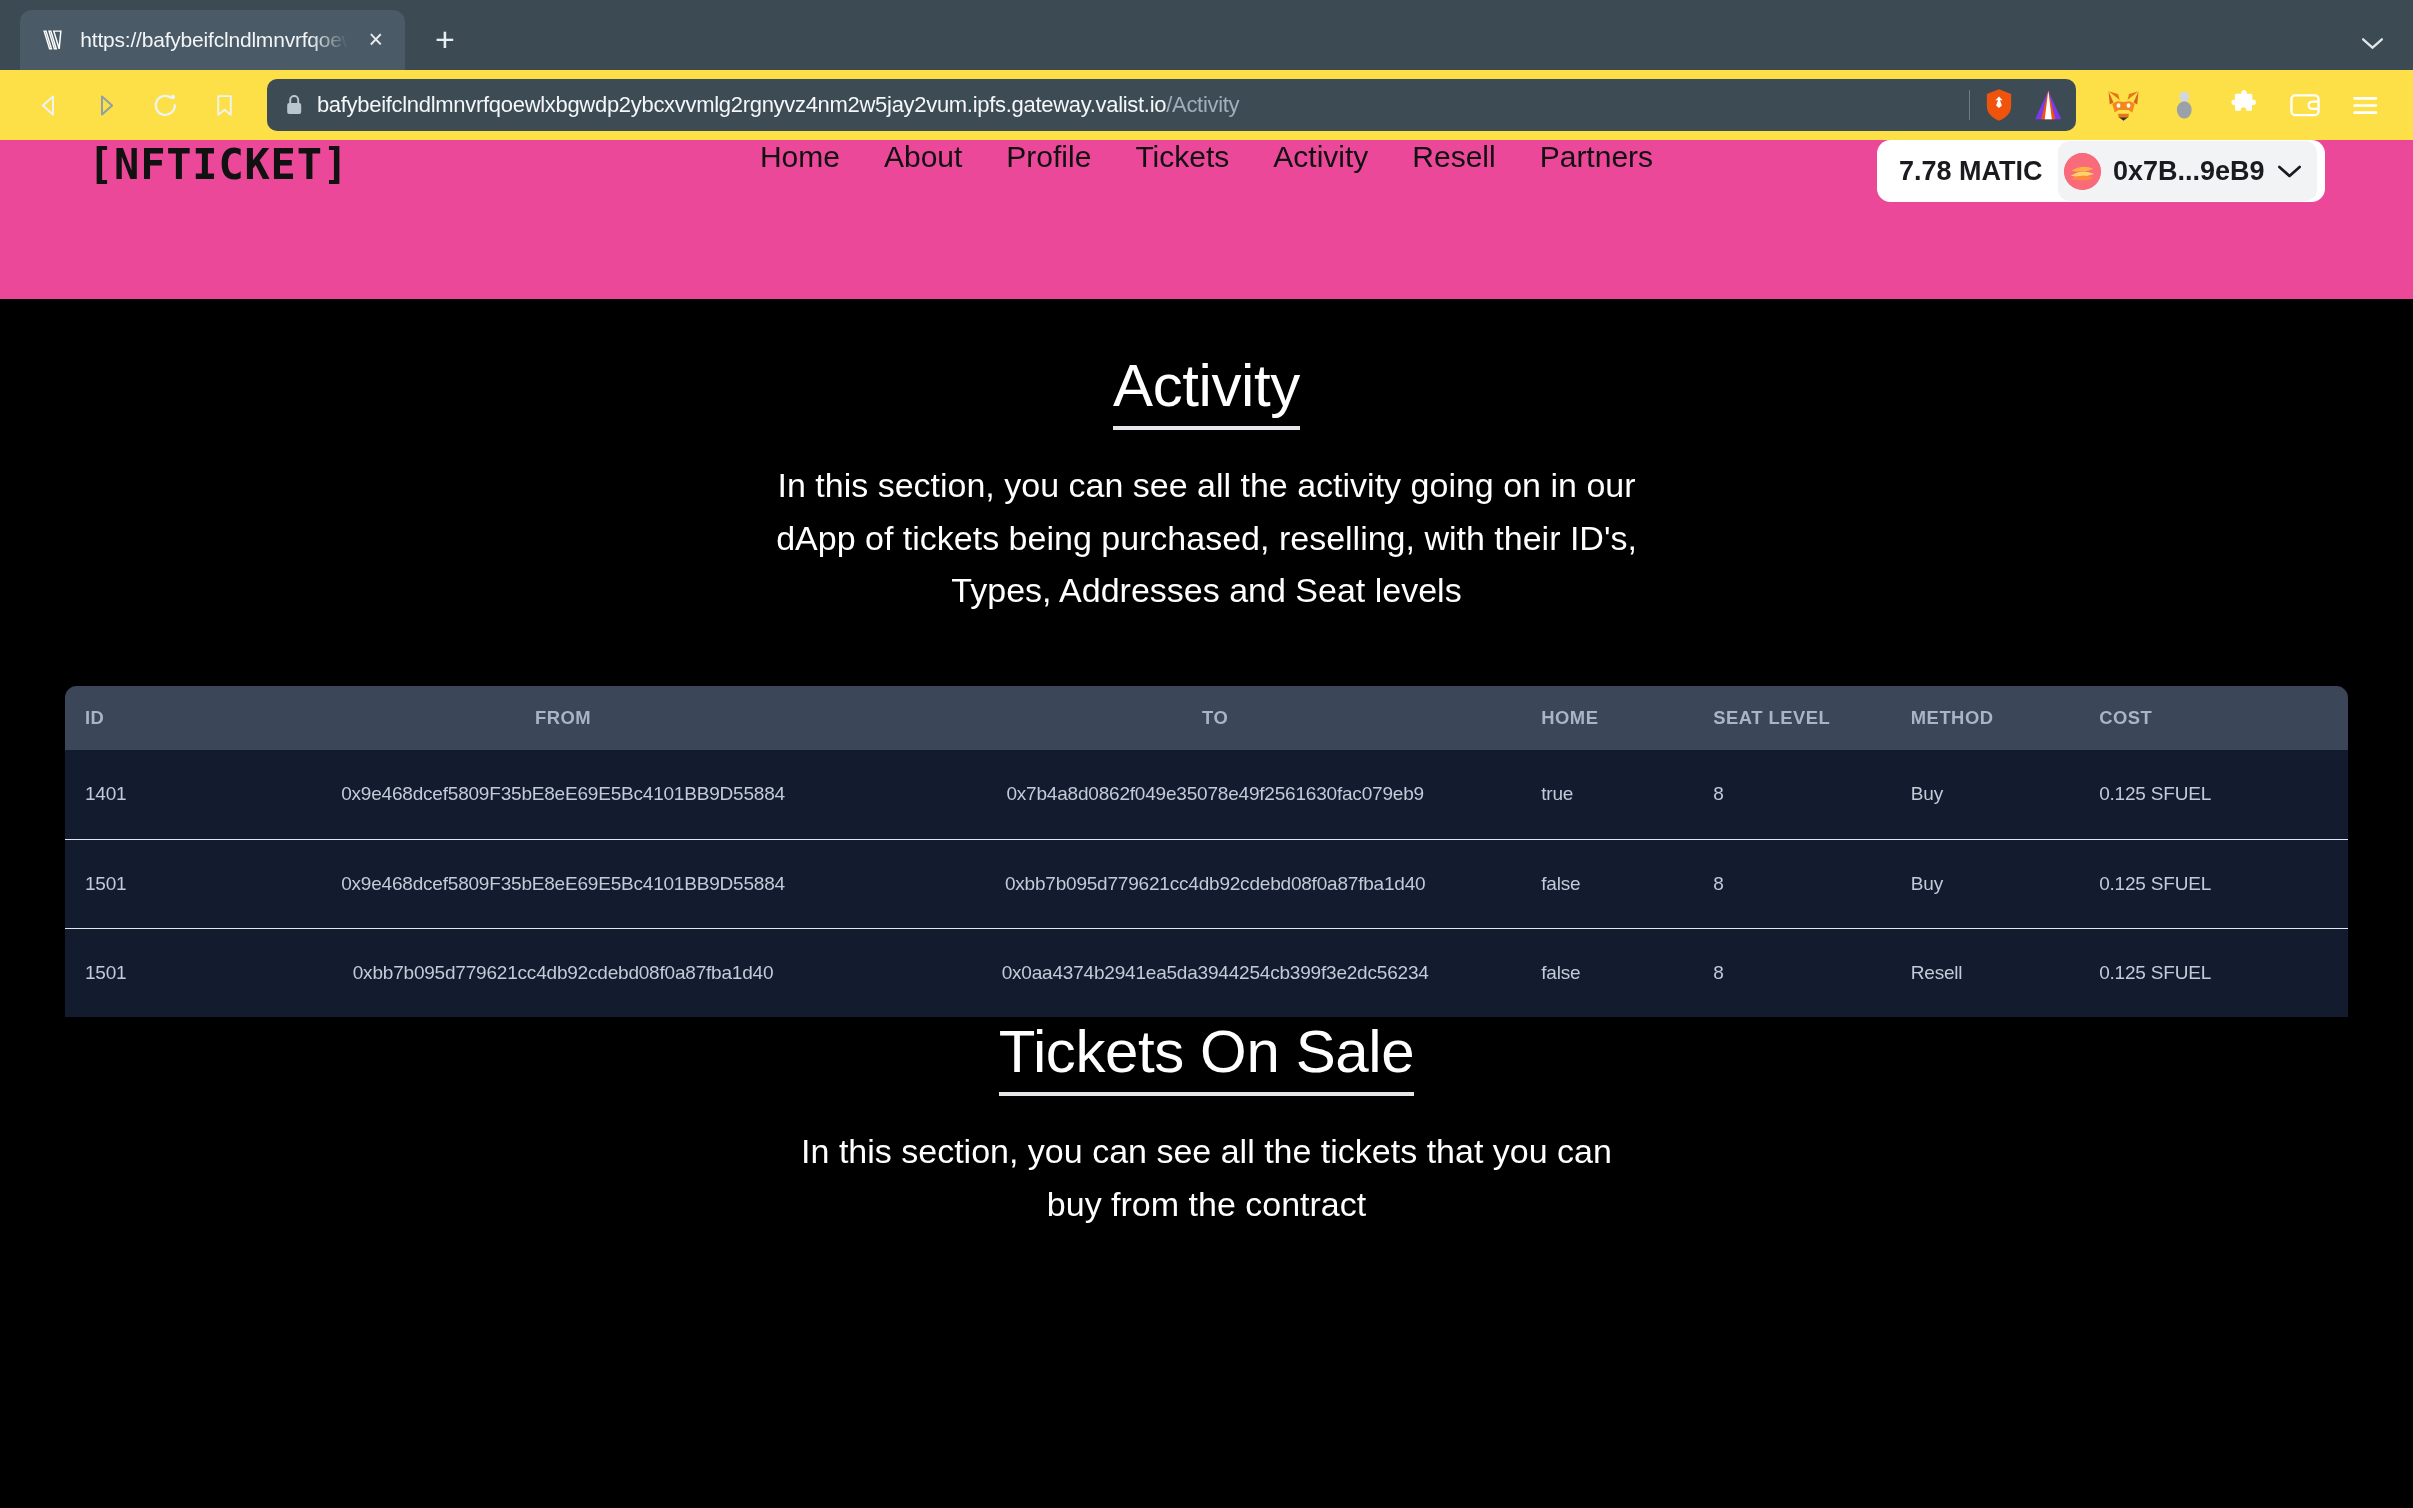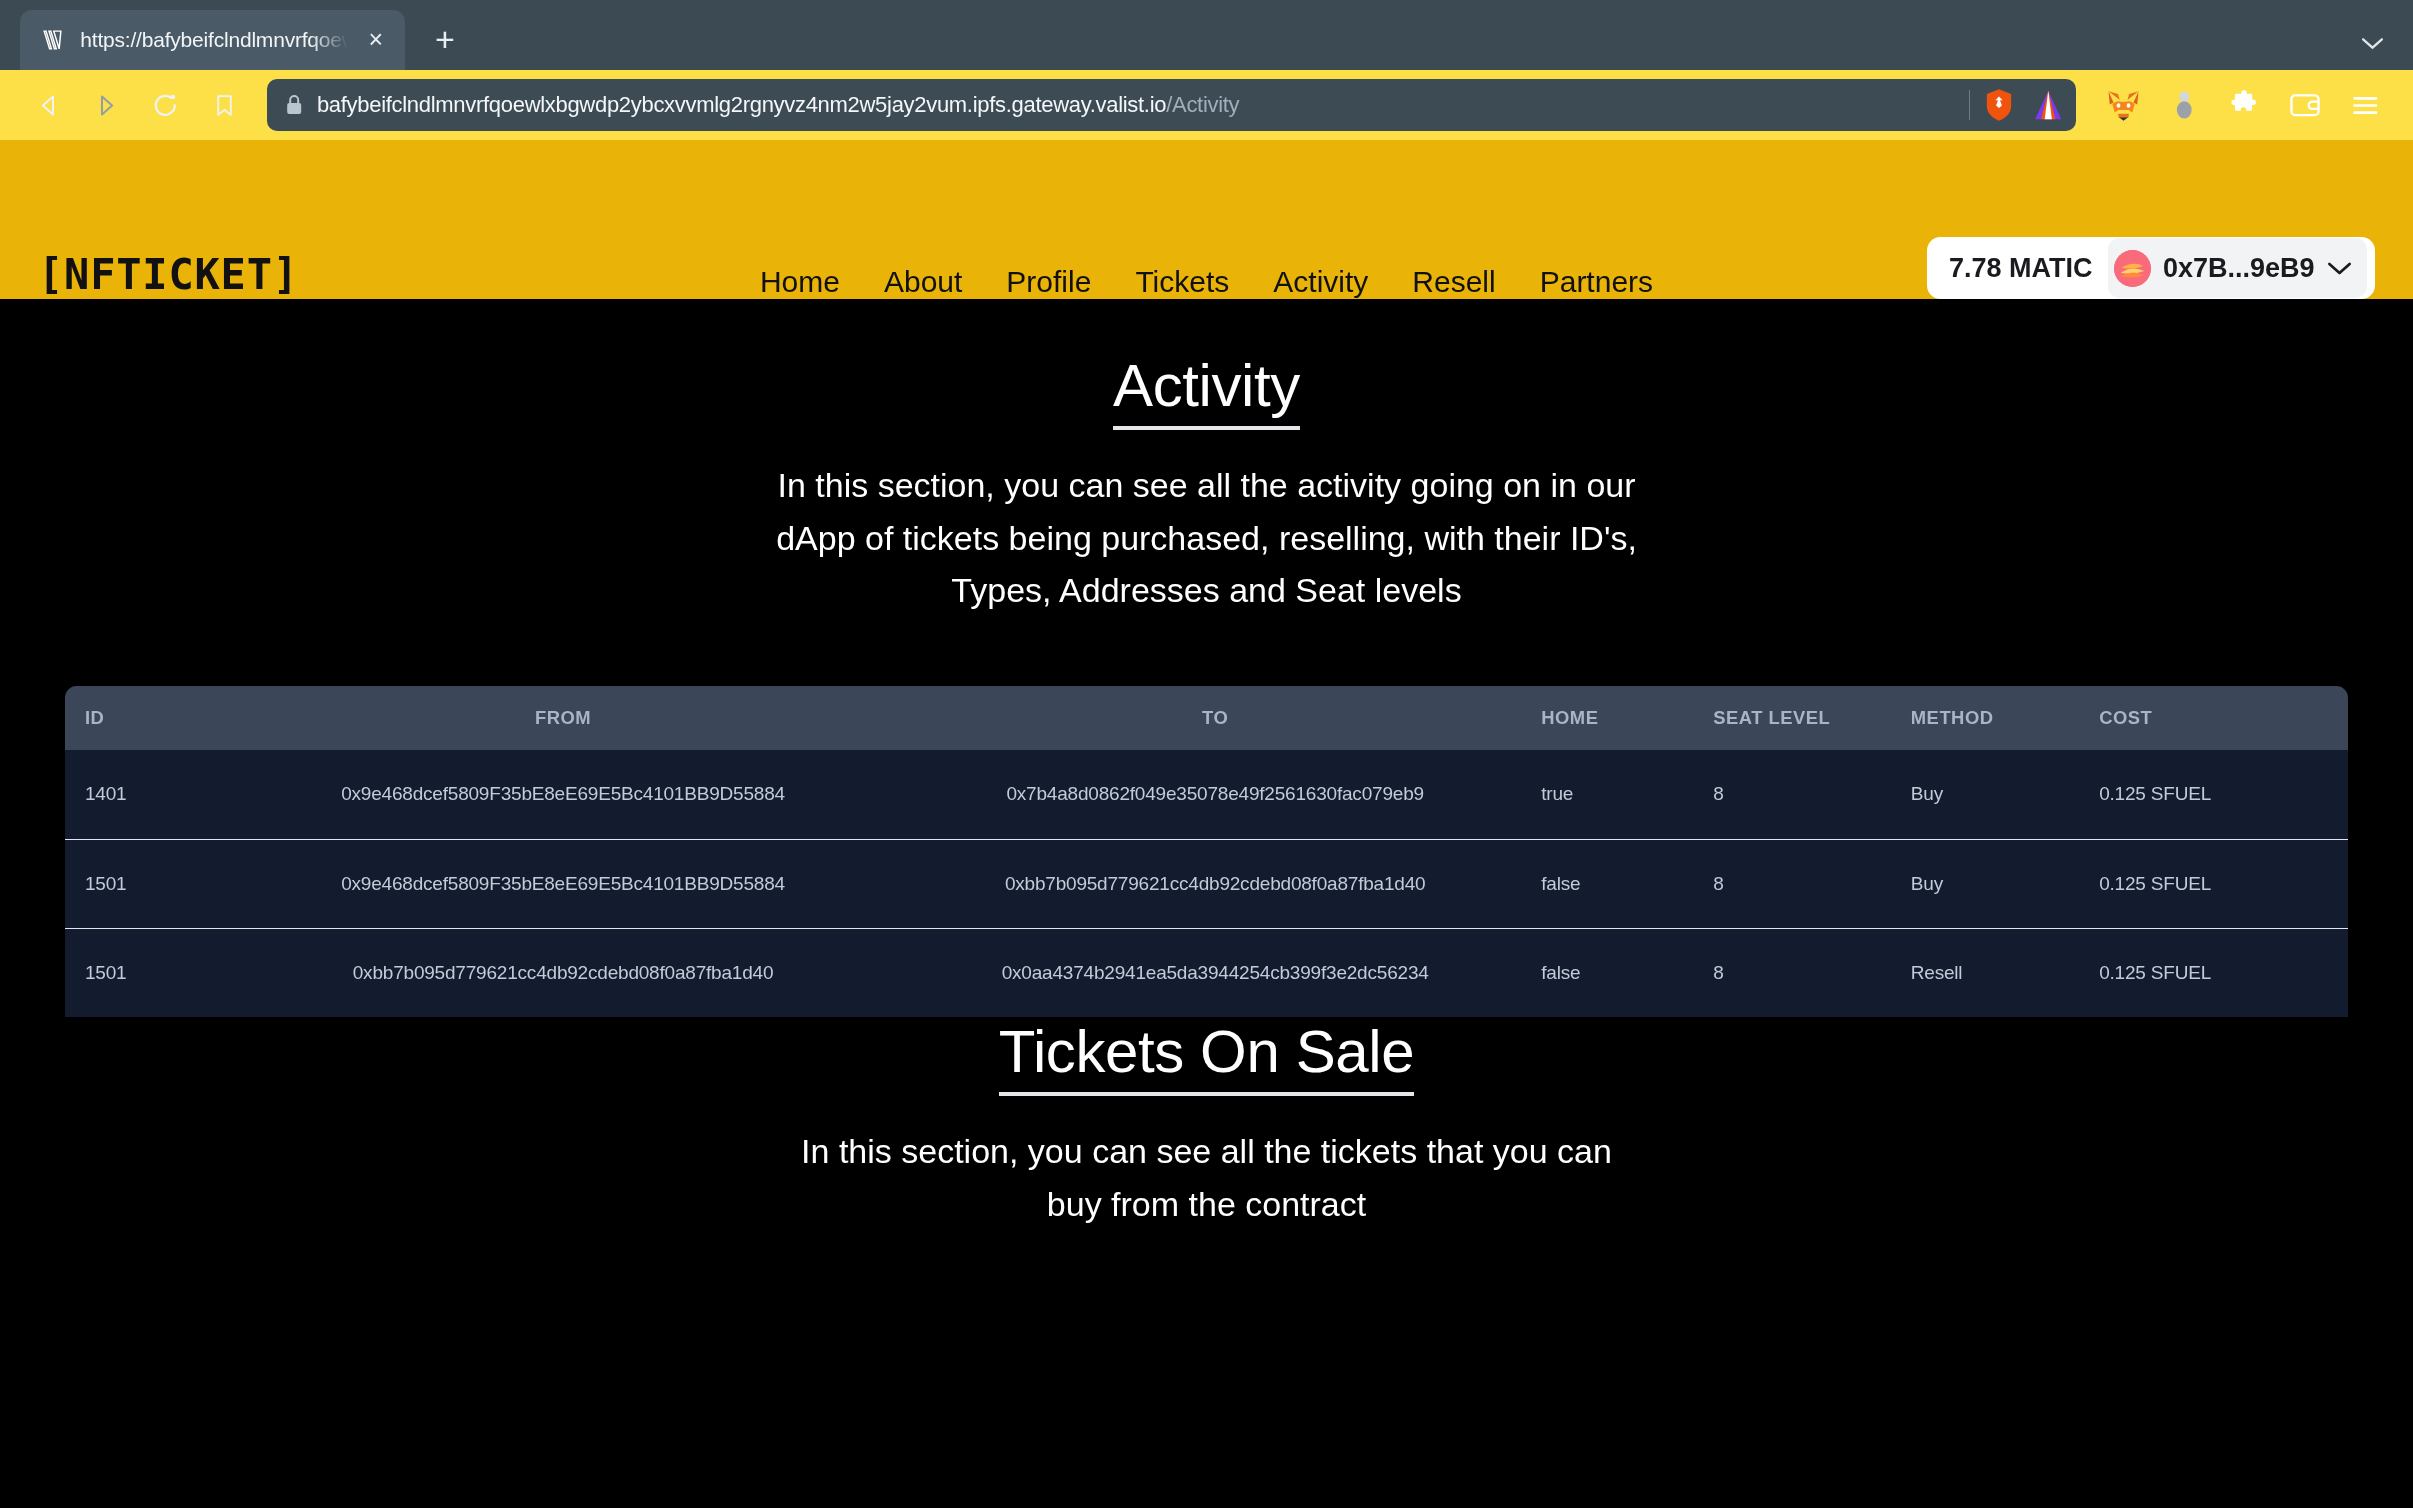--- a/index.html
+++ b/index.html
@@ -134,24 +134,24 @@
 
   #toolbar-right {
     display: flex; align-items: center; gap: 8.4px;
     padding-left: 15px;
     flex: 0 0 auto;
   }
 
   
   #site-header {
     height: 159px;
-    background: #eab308;
-    display: flex;
-    align-items: flex-end;
-    padding: 0 38px;
+    background: #ec4899;
+    display: flex;
+    align-items: flex-start;
+    padding: 0 88px;
     position: relative;
   }
 
   #brand-logo {
     font-family: "DejaVu Sans Mono", monospace;
     font-size: 42px;
     font-weight: 700;
     color: #111111;
     letter-spacing: 0.8px;
     white-space: nowrap;

